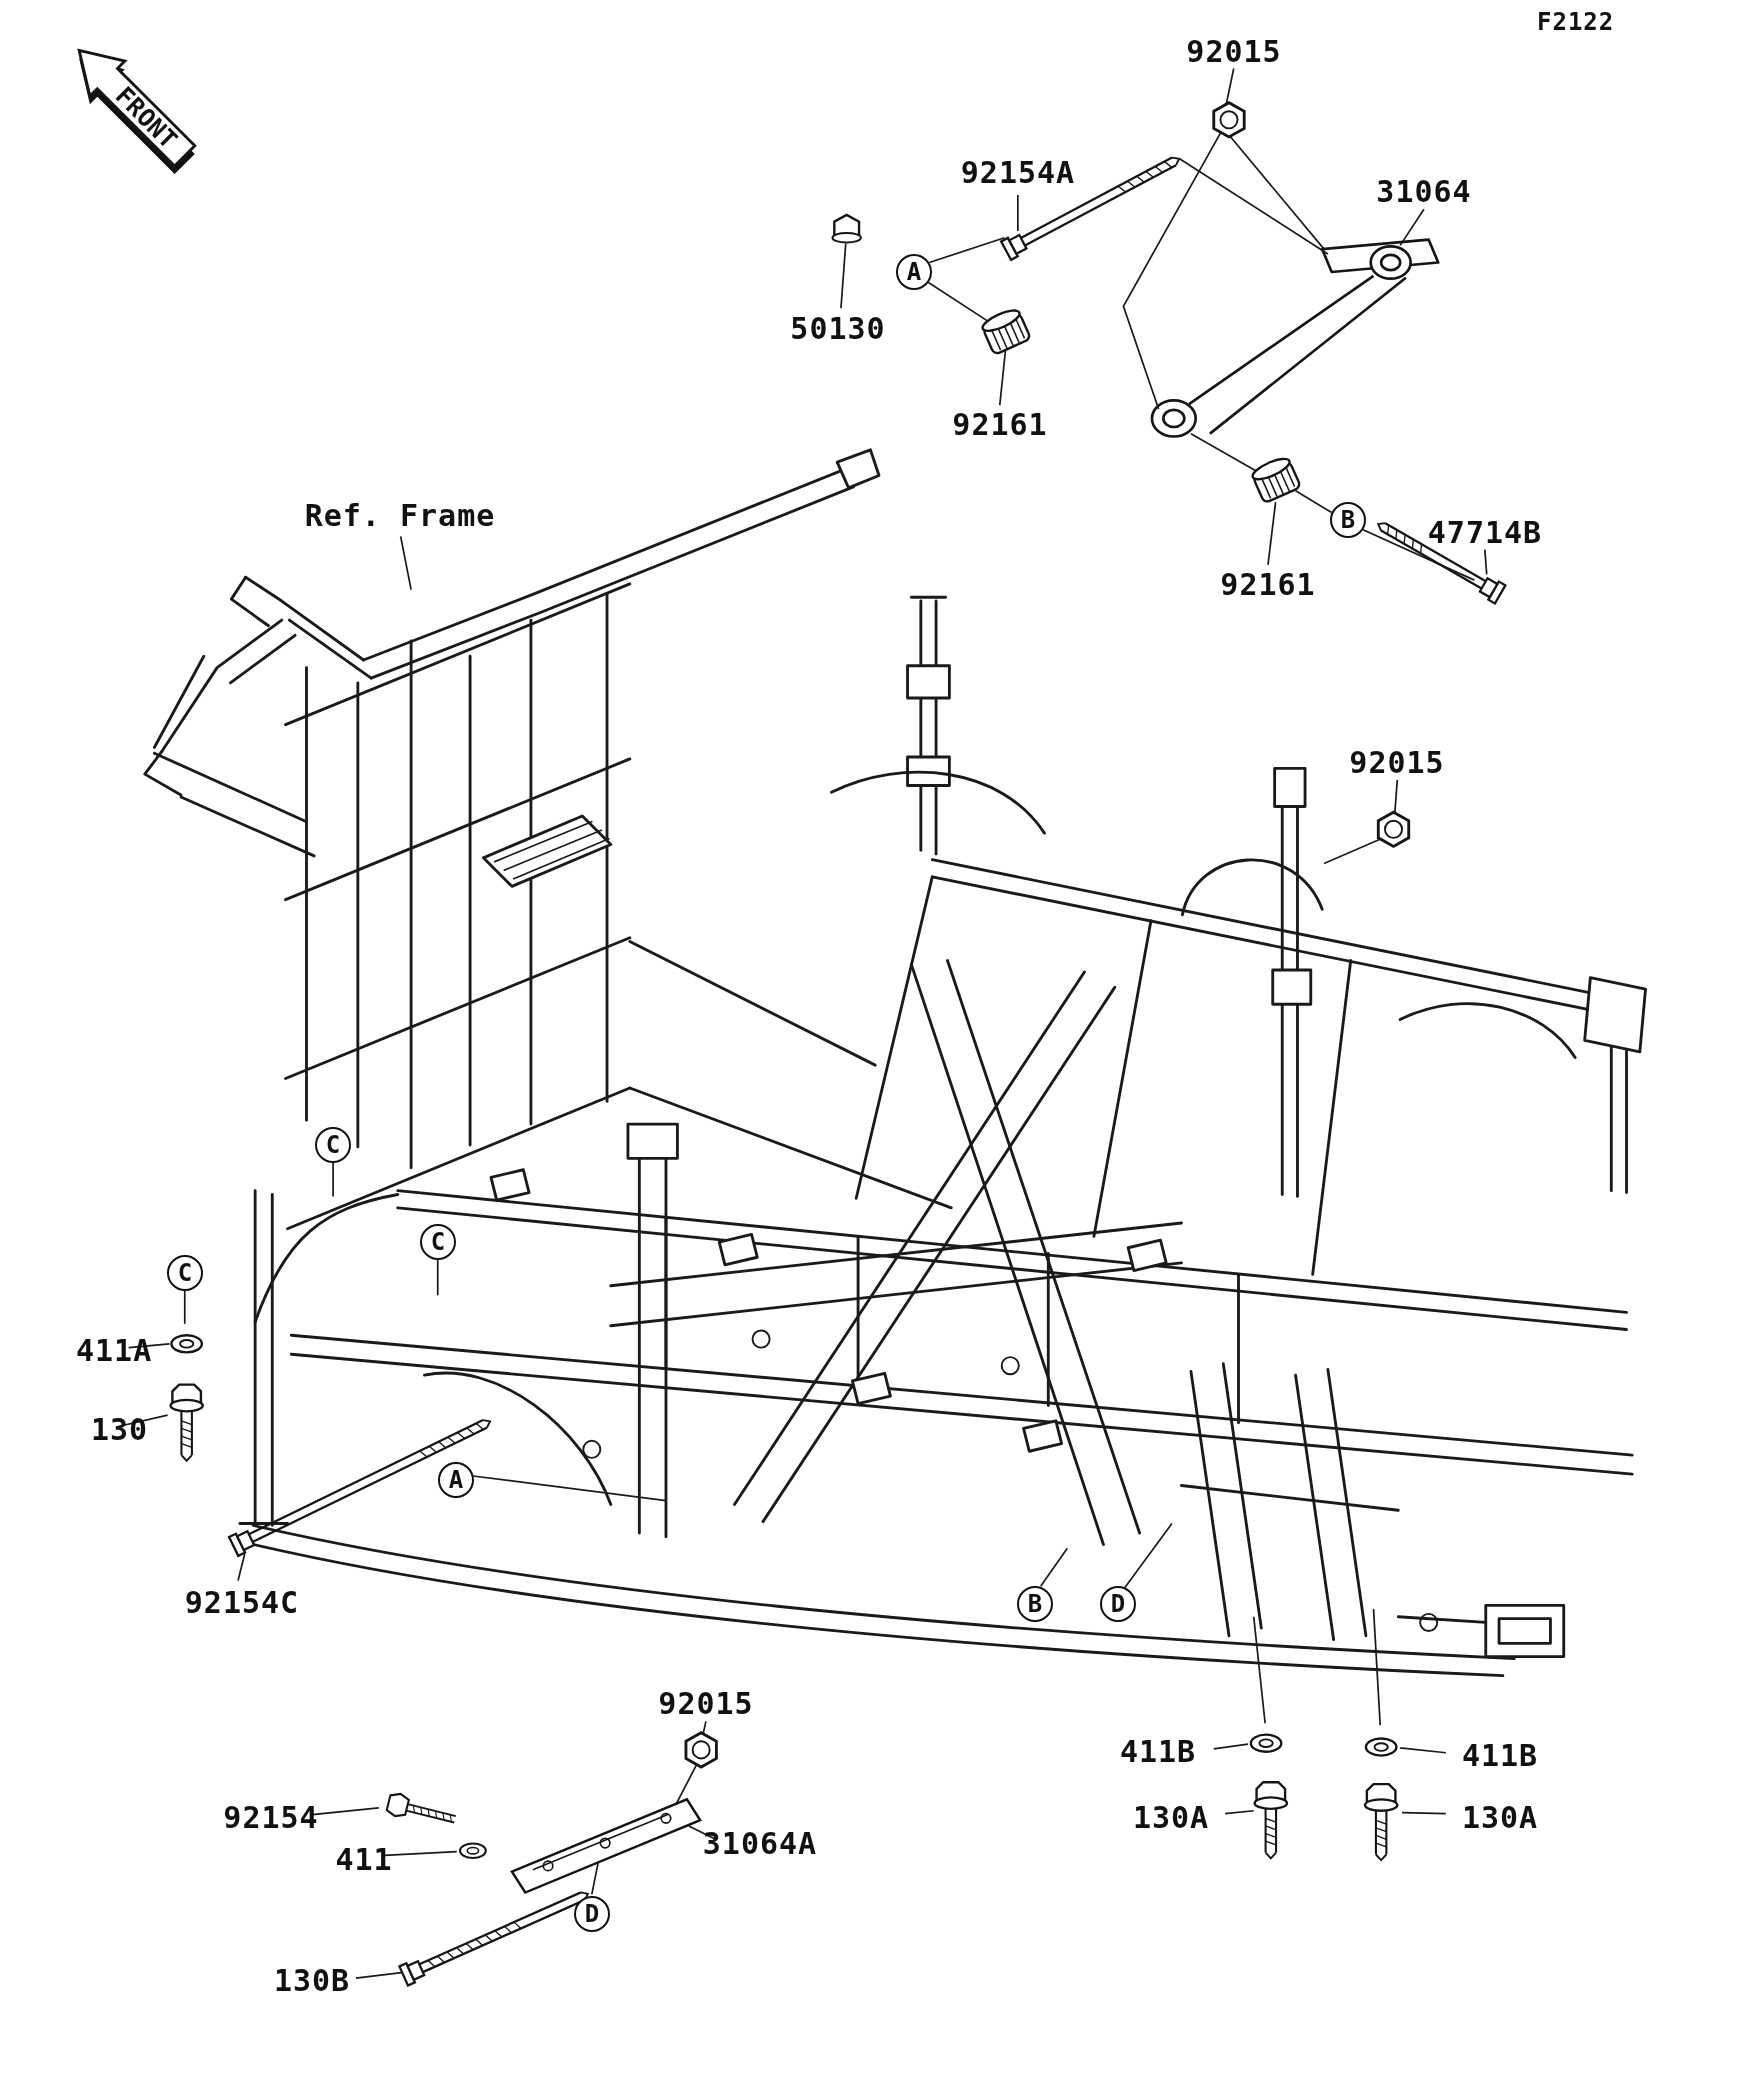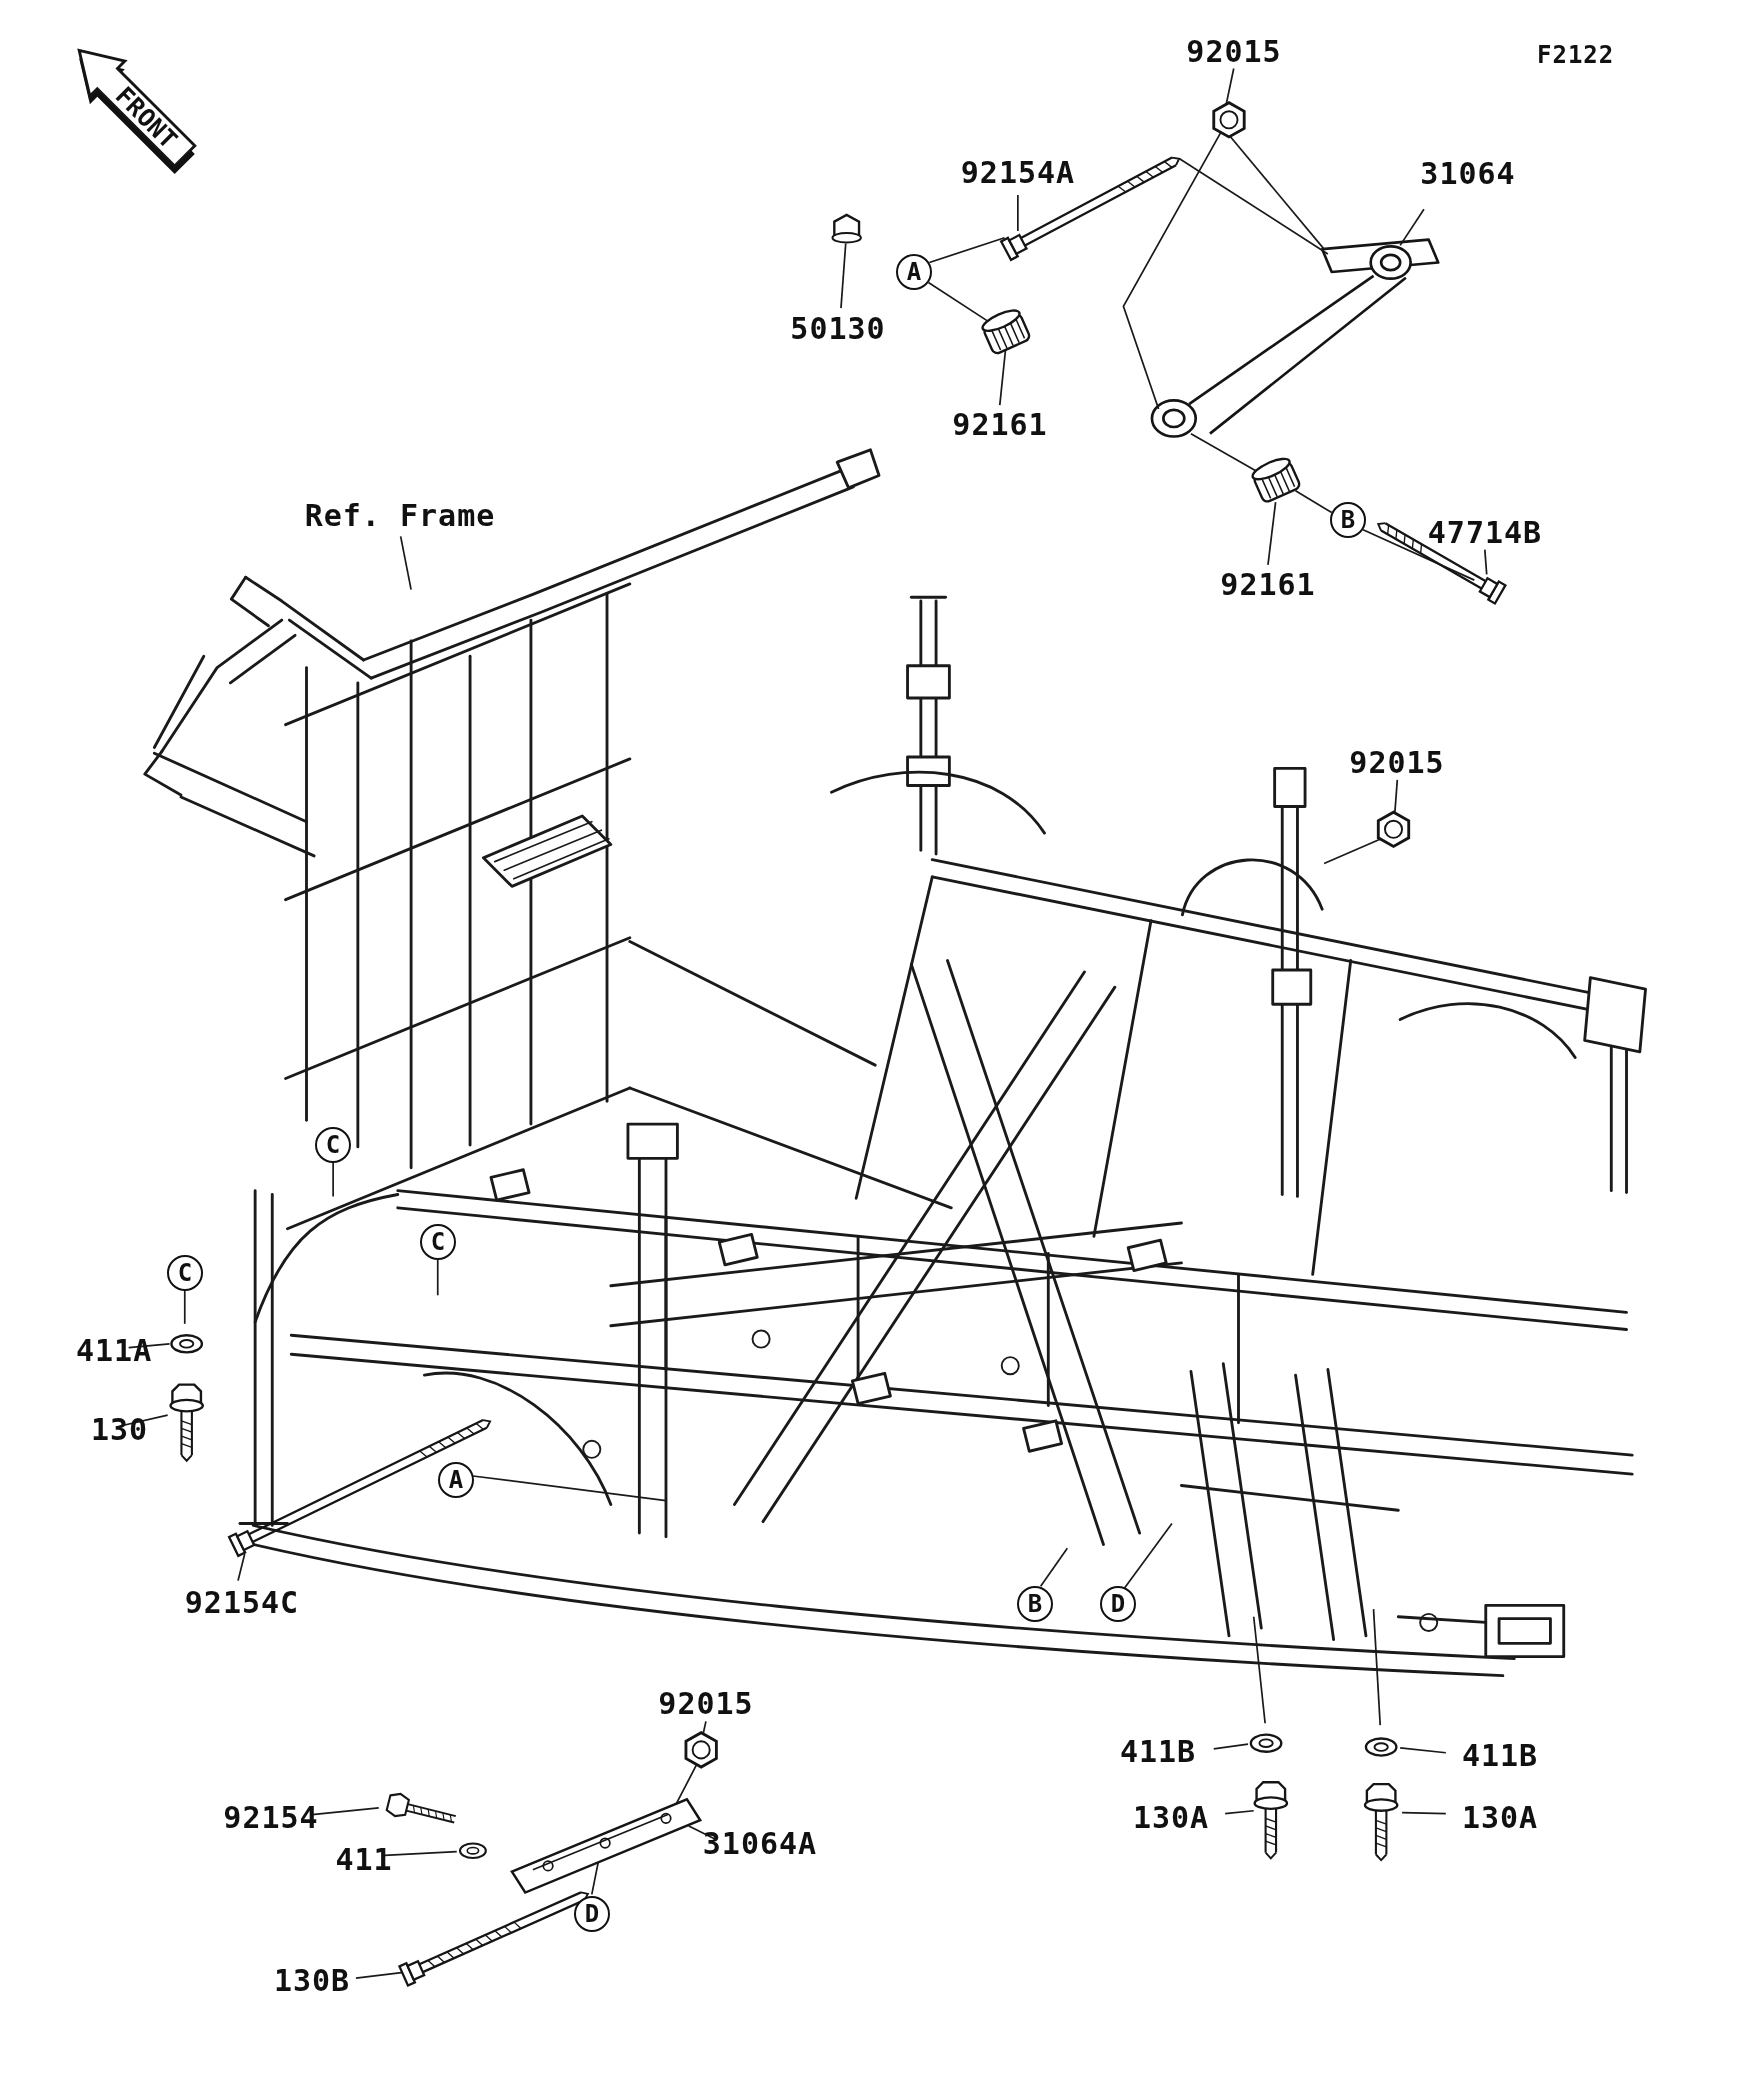--- a/index.html
+++ b/index.html
@@ -22,21 +22,20 @@
     white-space:nowrap;
     color:#111;
   }
   .part-label.anchor-left { transform:none;margin-left:32px; }
   .fig-code {
     position:absolute;
     font-size:24px;
     font-weight:700;
     letter-spacing:1px;
     color:#111;
-    margin-top:33px;
   }
   .callout {
     position:absolute;
     width:36px; height:36px;
     border:2.9px solid #111;
     border-radius:50%;
     background:#fff;
     display:flex; align-items:center; justify-content:center;
     font-size:24px; font-weight:700;
     transform:translate(-50%,-50%);
@@ -319,21 +318,21 @@
         <circle cx="636" cy="1938" r="5" fill="none" stroke-width="1.8"></circle>
         <circle cx="700" cy="1912" r="5" fill="none" stroke-width="1.8"></circle>
       </g>
     </g>
   </svg>
 
   <div class="fig-code" style="left:1537px; top:7.6px;">F2122</div>
 
   <div class="part-label" style="left:1234px; top:34px;">92015</div>
   <div class="part-label" style="left:1018px; top:155px;">92154A</div>
-  <div class="part-label" style="left:1424px; top:156px;margin-left:44px;">31064</div>
+  <div class="part-label" style="left:1424px; top:174px;">31064</div>
   <div class="part-label" style="left:838px; top:311px;">50130</div>
   <div class="part-label" style="left:1000px; top:407px;">92161</div>
   <div class="part-label" style="left:1485px; top:515px;">47714B</div>
   <div class="part-label" style="left:1268px; top:567px;">92161</div>
   <div class="part-label" style="left:400px; top:498px;">Ref. Frame</div>
   <div class="part-label" style="left:1397px; top:745px;">92015</div>
   <div class="part-label anchor-left" style="left:44px; top:1333px;">411A</div>
   <div class="part-label anchor-left" style="left:59px; top:1412px;">130</div>
   <div class="part-label" style="left:242px; top:1585px;">92154C</div>
   <div class="part-label" style="left:706px; top:1686px;">92015</div>

